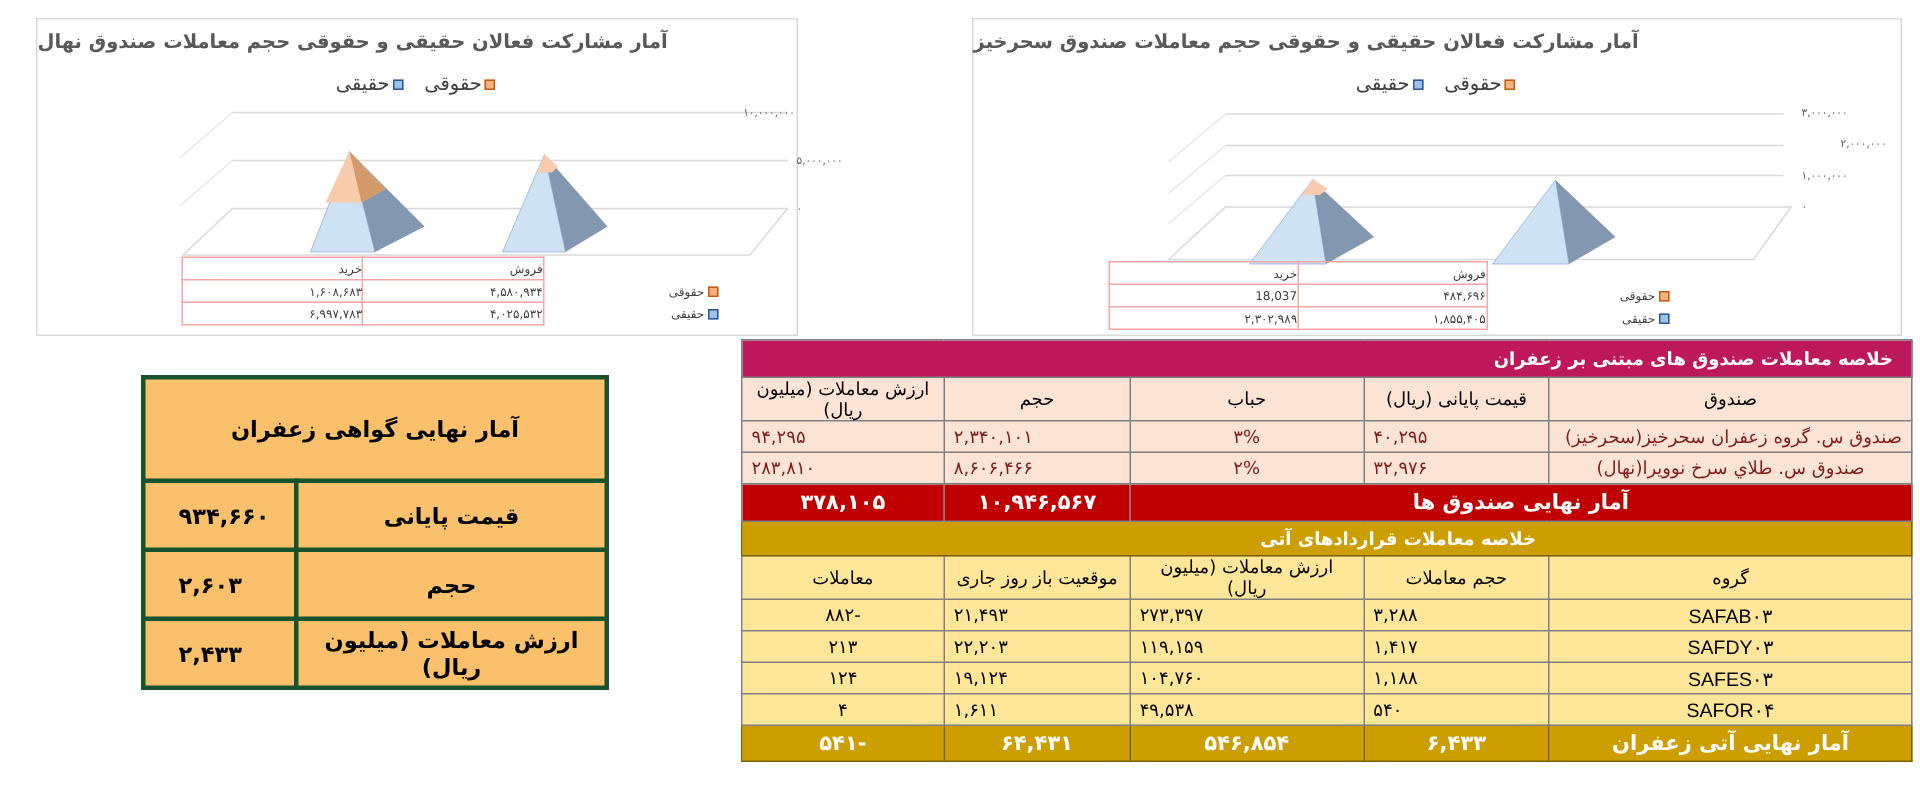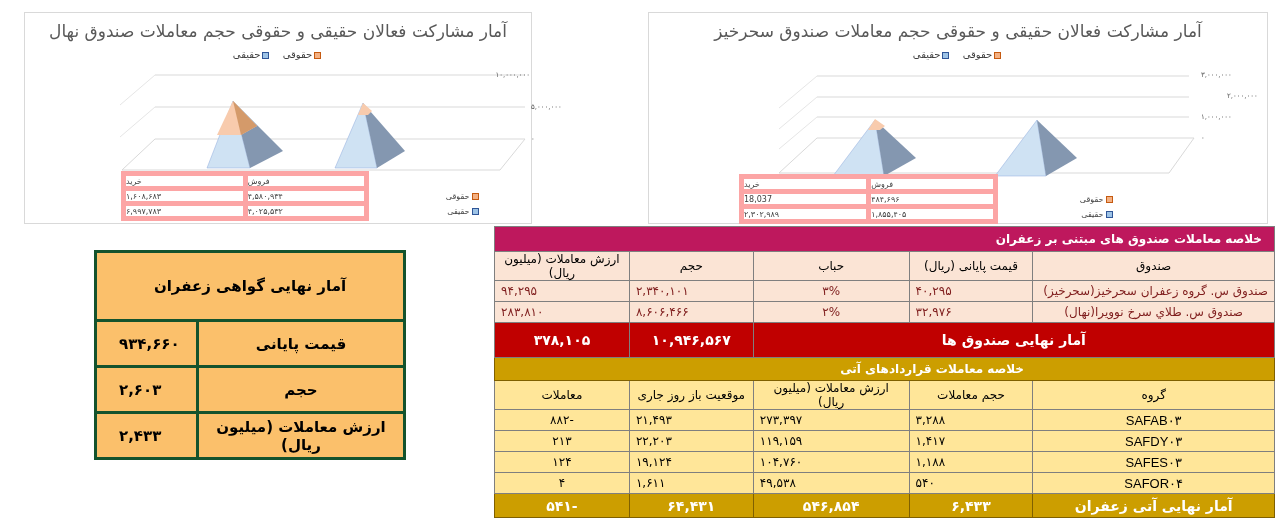--- a/index.html
+++ b/index.html
@@ -1,44 +1,44 @@
 <!DOCTYPE html>
 <html><head>
 <meta charset="utf-8">
 <style>
   * { box-sizing: border-box; margin: 0; padding: 0; }
   body { width: 1280px; height: 526px; background: #ffffff; font-family: "DejaVu Sans", sans-serif; position: relative; overflow: hidden; direction: ltr; }
   .chart-box { position: absolute; background: #fff; border: 1px solid #d9d9d9; }
-  .chart-title { position: absolute; top: 8px; left: 0; right: 0; text-align: center; font-size: 17px; font-weight: normal; color: #595959; direction: rtl; }
-  .legend { position: absolute; top: 36px; left: 0; right: 0; text-align: center; font-size: 10px; color: #404040; direction: rtl; }
+  .chart-title { position: absolute; top: 8px; left: 0; right: 0; text-align: left; font-size: 13px; font-weight: bold; color: #595959; direction: rtl; }
+  .legend { position: absolute; top: 36px; left: 0; right: 0; text-align: center; font-size: 13px; color: #404040; direction: rtl; }
   .legend span.sw { display: inline-block; width: 7px; height: 7px; margin: 0 2px; vertical-align: middle; }
   .legend .item { margin: 0 4px; }
   .axis-label { position: absolute; font-size: 7px; color: #595959; }
   .chart-svg { position: absolute; left: 0; top: 0; }
   .dtable { position: absolute; border-collapse: collapse; font-size: 8px; color: #404040; direction: rtl; }
-  .dtable td { border: 5px solid #fca5a5; text-align: left; height: 15px; }
+  .dtable td { border: 1px solid #fca5a5; text-align: right; height: 15px; }
   .dtable td.lbl { border: none; text-align: right; padding-right: 2px; }
   .sw-o { background: #f4b183; border: 1px solid #c55a11; }
   .sw-b { background: #9dc3e6; border: 1px solid #2f5597; }
 
   
   .cert { position: absolute; left: 94px; top: 250px; width: 312px; border-collapse: collapse; direction: rtl; background: #fbc06b; }
   .cert td { border: 3px solid #14532d; font-weight: bold; font-size: 15px; color: #000; text-align: center; }
   .cert .title { height: 69px; font-size: 15px; }
   .cert .row td { height: 46px; }
   .cert .val { text-align: left; padding-left: 22px; width: 102px; }
 
   
   .ft { position: absolute; left: 494px; top: 226px; width: 781px; border-collapse: collapse; direction: rtl; font-size: 12px; }
   .ft td { border: 1px solid #7f7f7f; height: 21px; padding: 0 6px; }
   .ft .red-head td { background: #be185d; color: #fff; font-weight: bold; text-align: right; padding-right: 12px; height: 25px; }
   .ft .pink-head td { background: #fbe4d5; color: #000; text-align: center; }
   .ft .pink td { background: #fbe4d5; color: #7f1d1d; text-align: left; }
   .ft .pink td.name { text-align: right; }
-  .ft .red-total td { background: #c00000; color: #fff; font-weight: bold; font-size: 14px; height: 35px; text-align: left; }
+  .ft .red-total td { background: #c00000; color: #fff; font-weight: bold; font-size: 14px; height: 25px; text-align: left; }
   .ft .red-total td.lbl { text-align: center; }
   .ft .gold-head td { background: #cc9e00; color: #fff; font-weight: bold; text-align: right; padding-right: 12px; height: 23px; border-color:#7f6000; }
   .ft .ylw-head td { background: #ffe699; color: #000; text-align: center; }
   .ft .ylw td { background: #ffe699; color: #000; text-align: left; }
   .ft .ylw td.sym { text-align: center; font-family: "Liberation Sans", sans-serif; font-size: 13px; }
   .ft .ylw td.chg { text-align: center; }
   .ft .gold-total td { background: #cc9e00; color: #fff; font-weight: bold; font-size: 14px; height: 24px; text-align: center; border-color:#7f6000; }
 </style>
 </head>
 <body>

